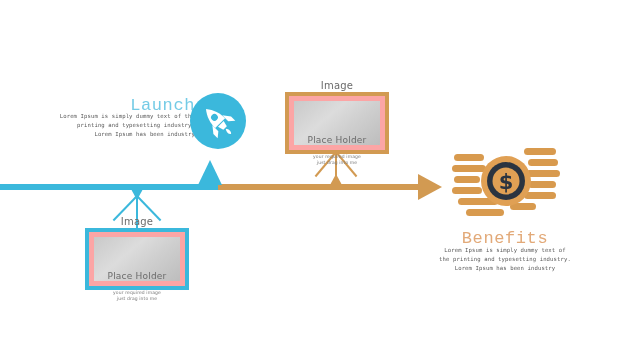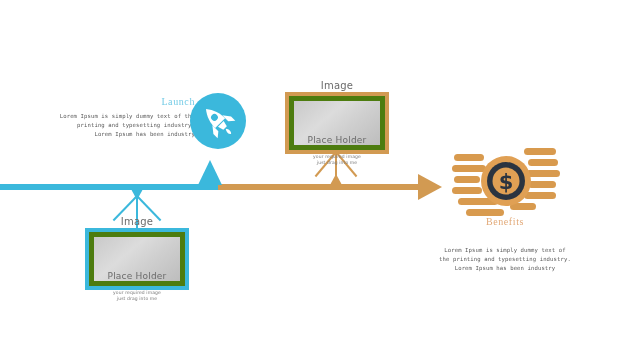--- a/index.html
+++ b/index.html
@@ -71,21 +71,21 @@
   .fan {
     position: absolute;
     background: #3BB8DC;
     transform-origin: 50% 0%;
   }
   .fan.o { background: #D29A52; }
 
   
   .frame {
     position: absolute;
-    background: #4d7c0f;
+    background: #fca5a5;
     box-sizing: border-box;
   }
   .frame.orange { border: 4px solid #D29A52; }
   .frame.blue   { border: 4px solid #3BB8DC; }
   .frame-inner {
     position: absolute;
     left: 5px; right: 5px; top: 5px; bottom: 5px;
     background: linear-gradient(140deg, #c9c9c9 0%, #dcdcdc 38%, #cfcfcf 62%, #bdbdbd 100%);
     display: flex;
     flex-direction: column;
@@ -118,22 +118,22 @@
     font-size: 4.5px;
     line-height: 6px;
     color: #7a7a7a;
     text-align: center;
     letter-spacing: .1px;
   }
 
   
   .heading {
     position: absolute;
-    font-family: Liberation Serif, serif;
-    font-size: 10px;
+    font-family: Liberation Mono, monospace;
+    font-size: 17px;
     letter-spacing: .6px;
   }
   .heading.launch   { color: #74CBE6; }
   .heading.benefits { color: #E2A978; }
 
   .body-text {
     position: absolute;
     font-family: "DejaVu Sans Mono", monospace;
     font-size: 5.6px;
     line-height: 9px;
@@ -245,21 +245,21 @@
         <rect x="58" y="55" width="26" height="7" rx="3.5"></rect>
       </g>
 
       <circle cx="54" cy="33" r="25" fill="#E0A054"></circle>
       <circle cx="54" cy="33" r="19" fill="#2B3440"></circle>
       <circle cx="54" cy="33" r="13.5" fill="#E0A054"></circle>
       <text x="54" y="41" text-anchor="middle" font-family="DejaVu Sans, sans-serif" font-size="21" font-weight="bold" fill="#2B3440">$</text>
     </svg>
   </div>
 
-  <div class="heading benefits" style="left:455px; top:216px; width:100px; text-align:center;">Benefits</div>
+  <div class="heading benefits" style="left:455px; top:229px; width:100px; text-align:center;">Benefits</div>
 
   <div class="body-text" style="left:430px; top:246px; width:150px; text-align:center;">
     <div>Lorem Ipsum is simply dummy text of</div>
     <div>the printing and typesetting industry.</div>
     <div>Lorem Ipsum has been industry</div>
   </div>
 
 </div>
 
 </body></html>

